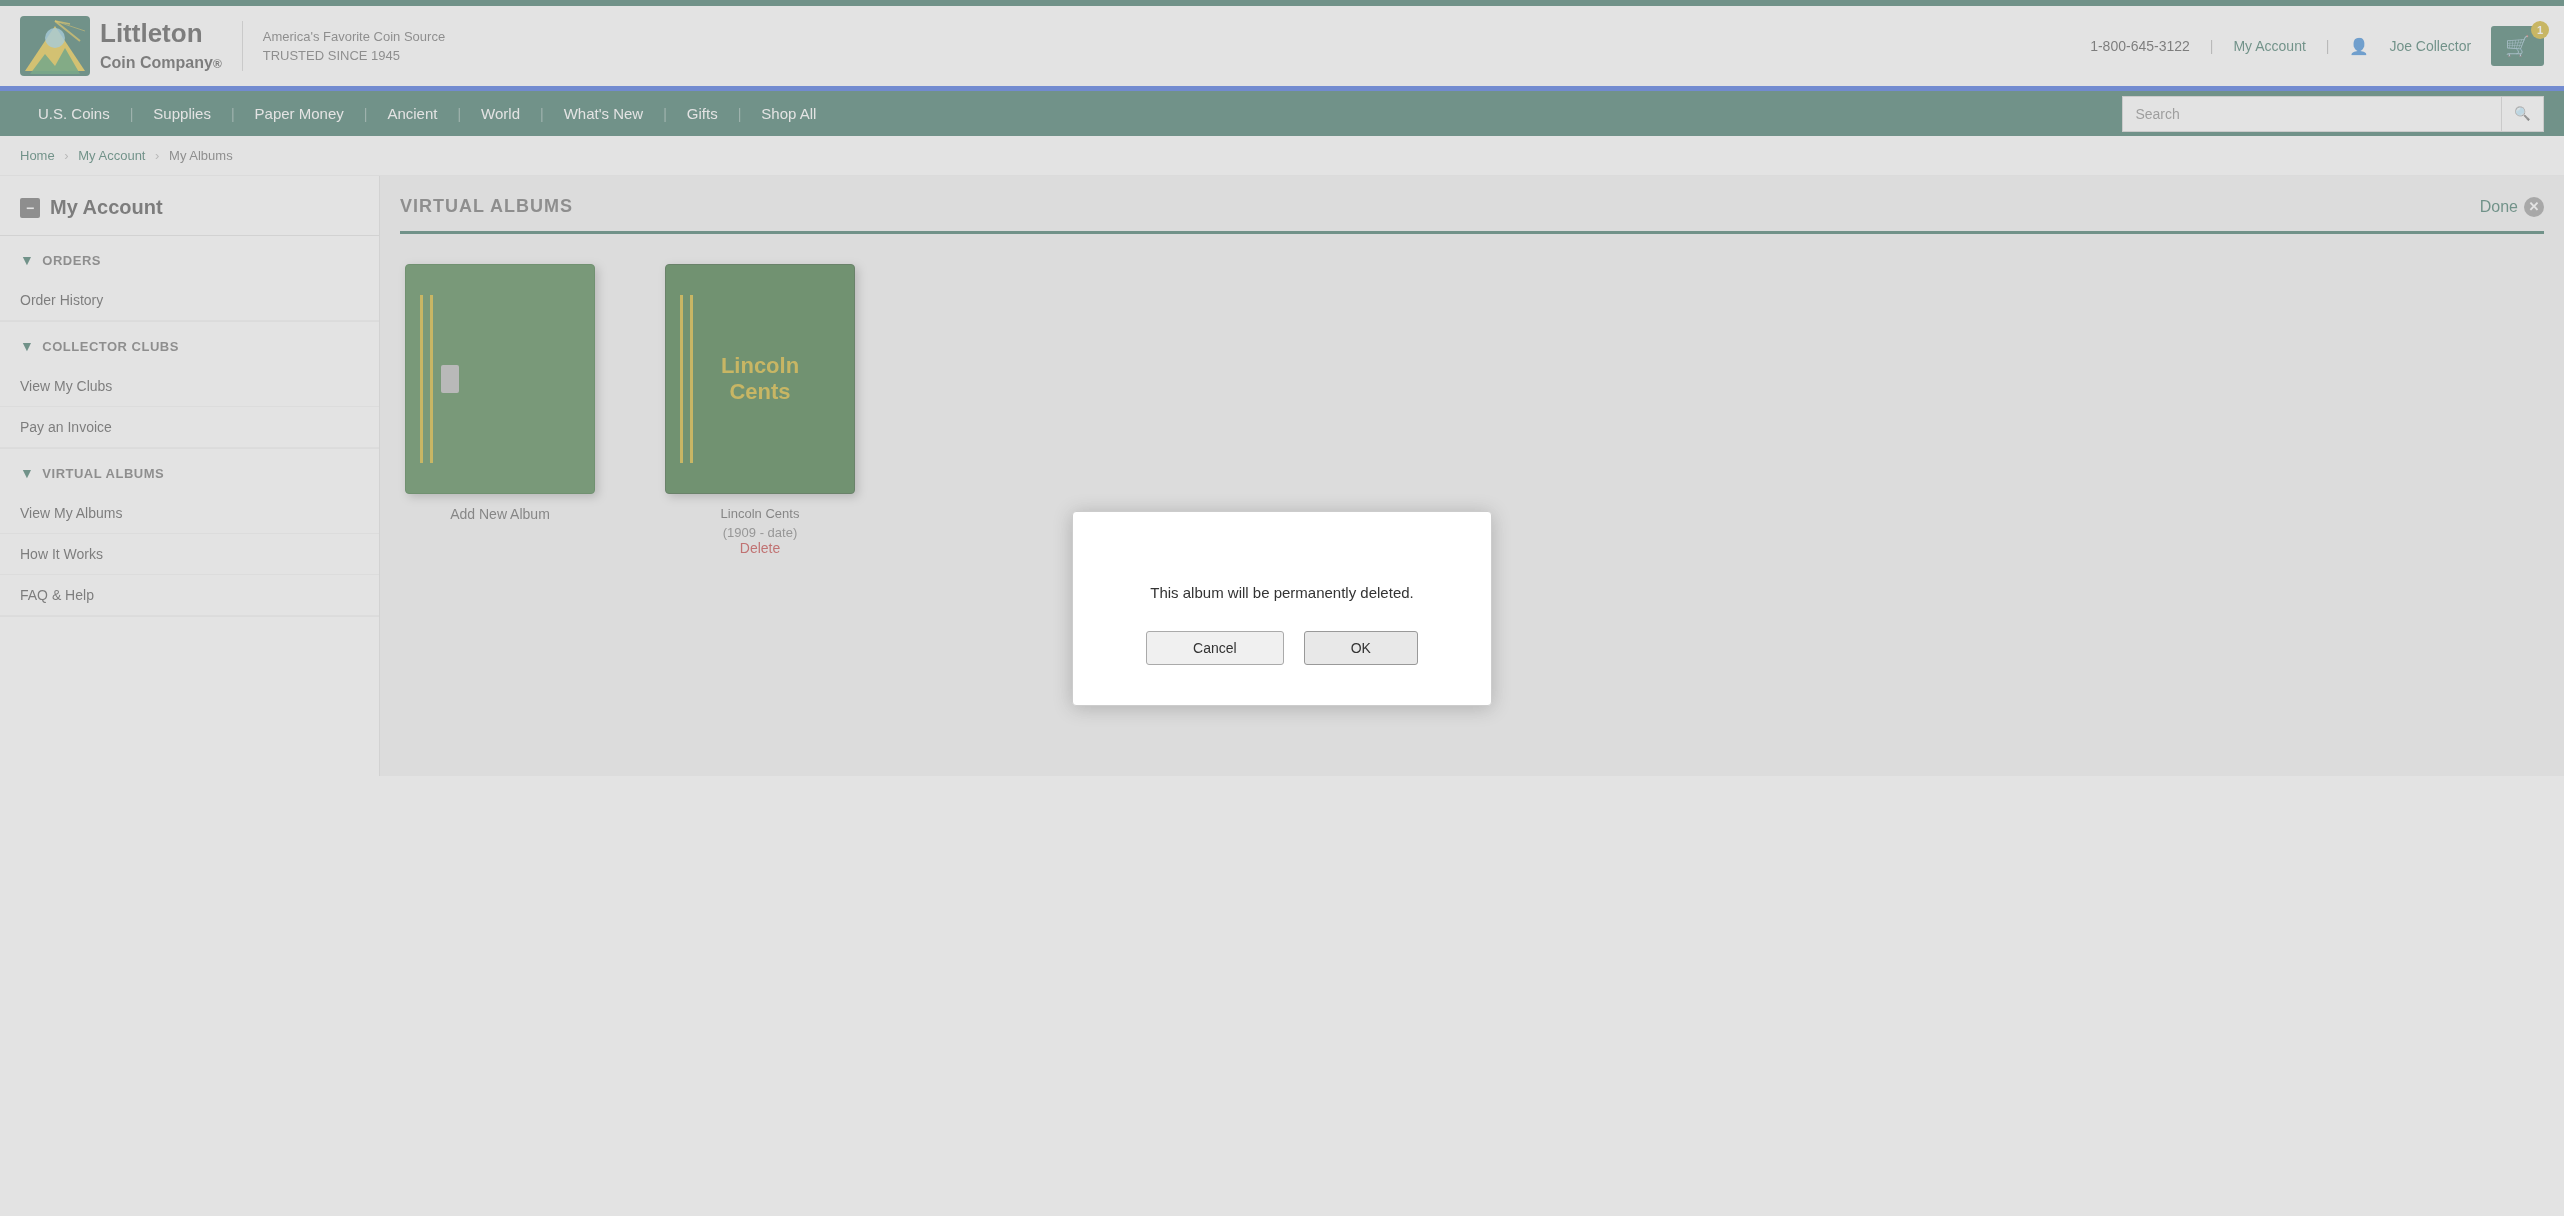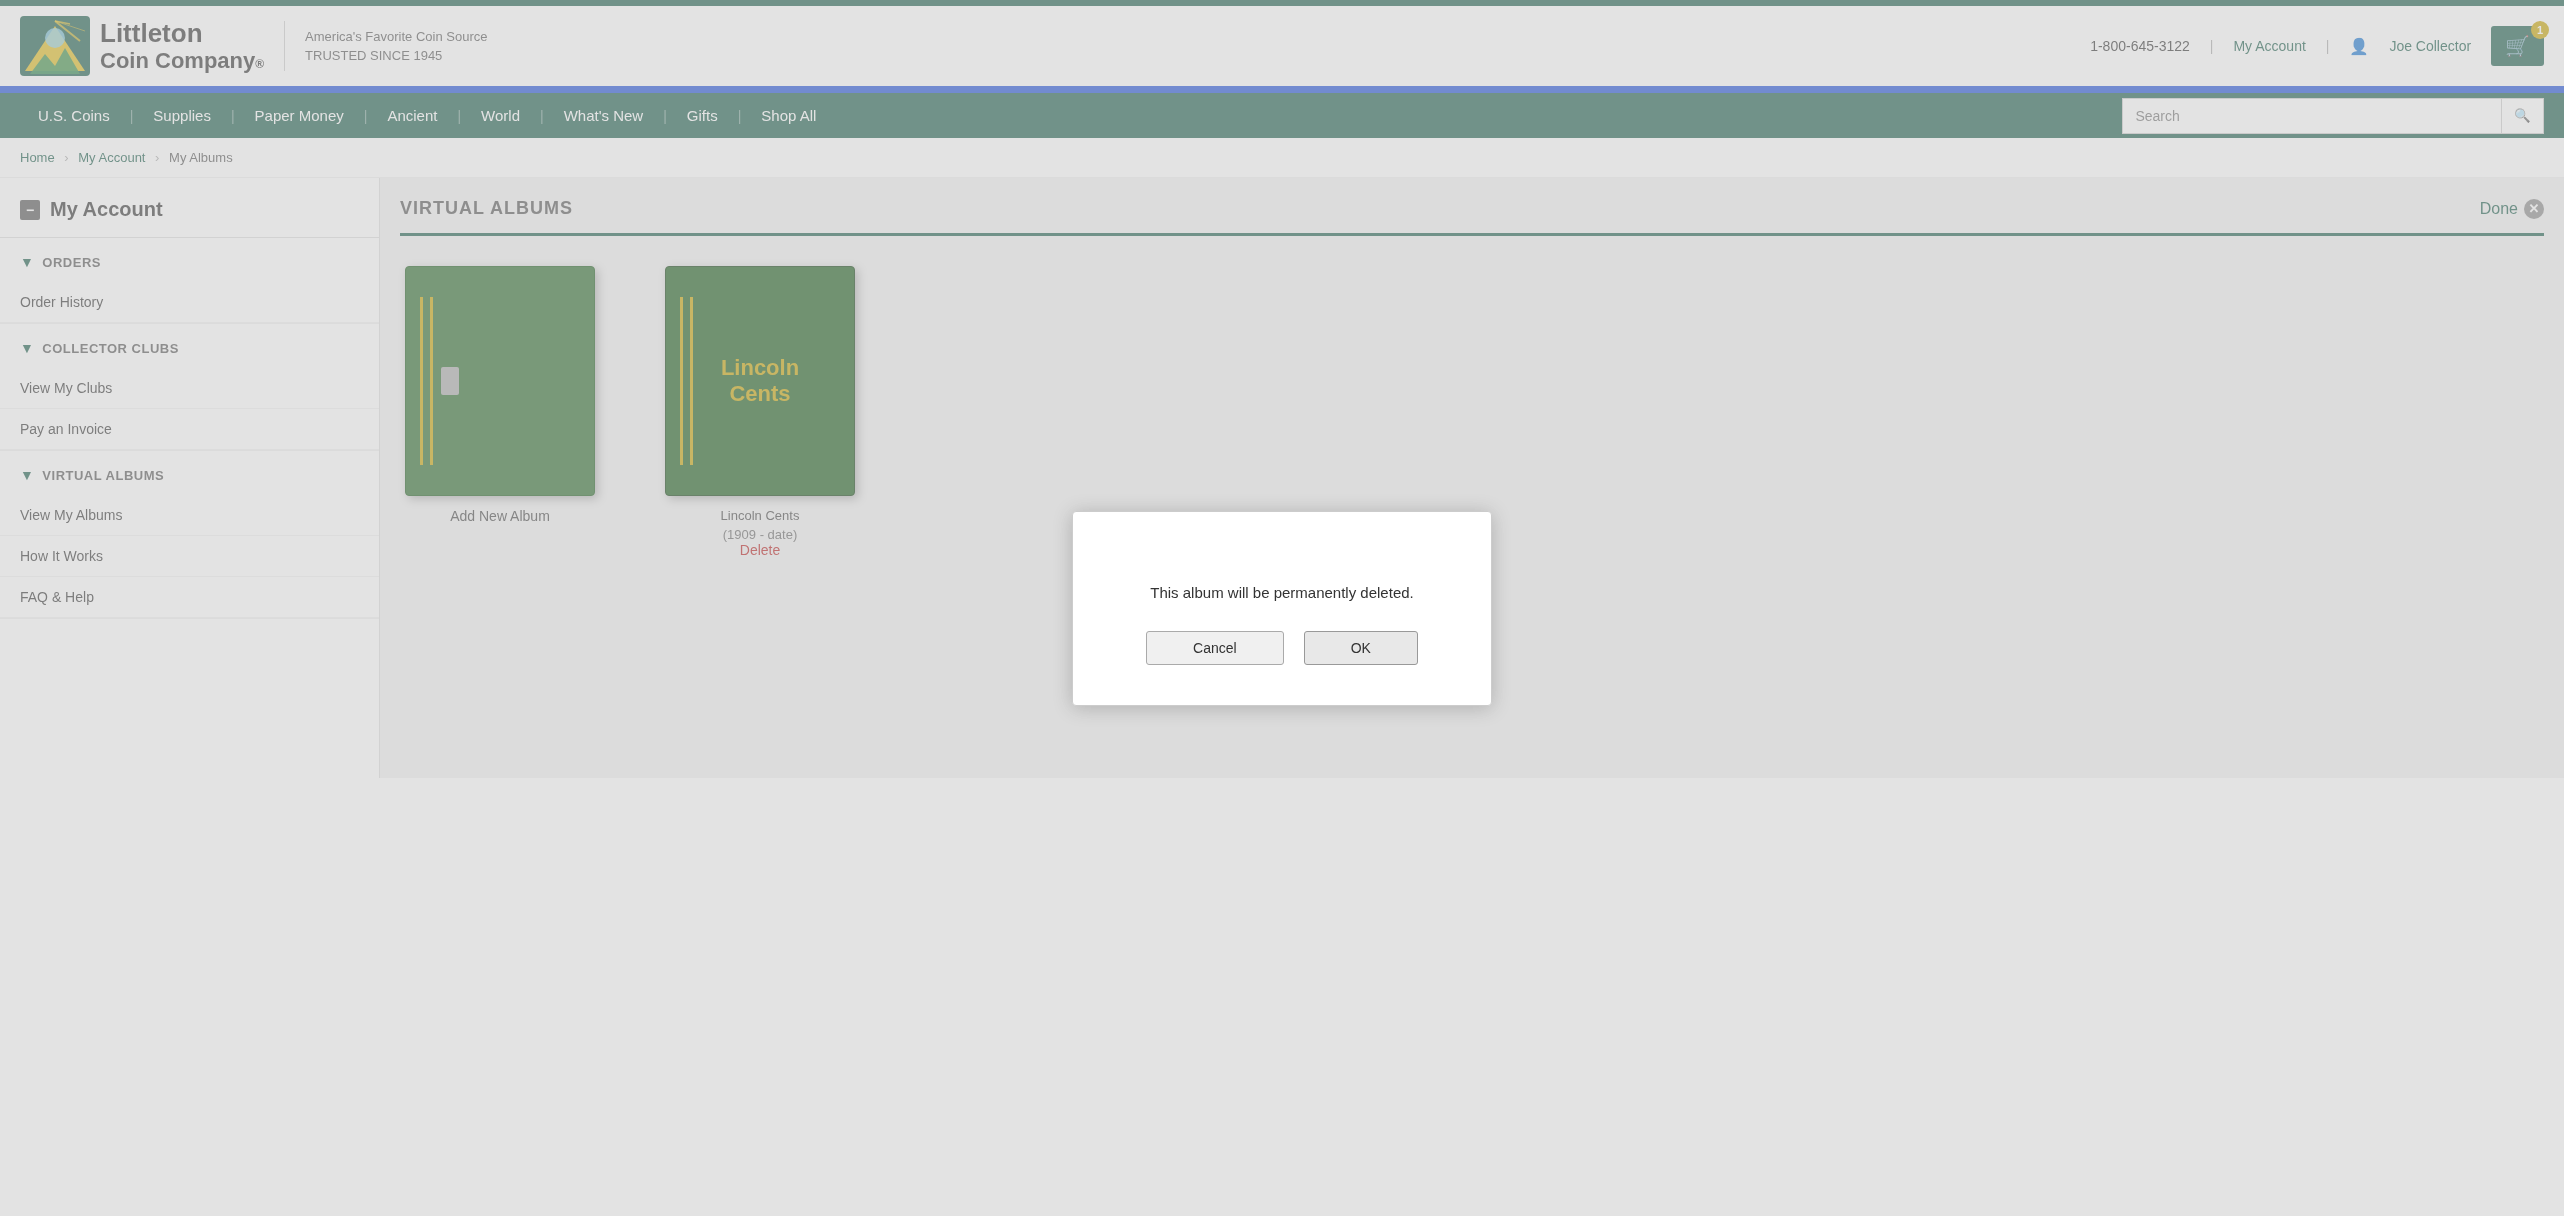--- a/index.html
+++ b/index.html
@@ -8,21 +8,21 @@
     
     .top-bar {
       background: #1a5c4a;
       height: 6px;
     }
     .header {
       display: flex;
       align-items: center;
       padding: 10px 20px;
       background: #fff;
-      border-bottom: 7px solid #1d4ed8;
+      border-bottom: 5px solid #1d4ed8;
       gap: 20px;
     }
     .logo-area {
       display: flex;
       align-items: center;
       gap: 10px;
     }
     .logo-icon {
       width: 70px;
       height: 60px;
@@ -440,21 +440,21 @@
       <circle cx="35" cy="22" r="10" fill="#87ceeb" opacity="0.8"></circle>
       <polygon points="10,58 25,38 35,50 45,32 60,58" fill="#2d8a4a" opacity="0.9"></polygon>
       <line x1="35" y1="5" x2="60" y2="25" stroke="#f5c518" stroke-width="2" opacity="0.7"></line>
       <line x1="35" y1="5" x2="50" y2="8" stroke="#f5c518" stroke-width="1.5" opacity="0.7"></line>
       <line x1="35" y1="5" x2="65" y2="15" stroke="#f5c518" stroke-width="1" opacity="0.5"></line>
     </svg>
     <div class="logo-text">
       <div class="brand">
         <span>Littleton</span>
         <br>
-        <span style="font-size:22px;text-align:center;">Coin Company</span><span style="font-size:12px;">®</span>
+        <span style="font-size:16px;text-align:center;">Coin Company</span><span style="font-size:12px;">®</span>
       </div>
     </div>
     <div class="logo-divider"></div>
     <div class="tagline">
       <div>America's Favorite Coin Source</div>
       <div>TRUSTED SINCE 1945</div>
     </div>
   </div>
   <div class="header-right">
     <span class="phone">1-800-645-3122</span>

